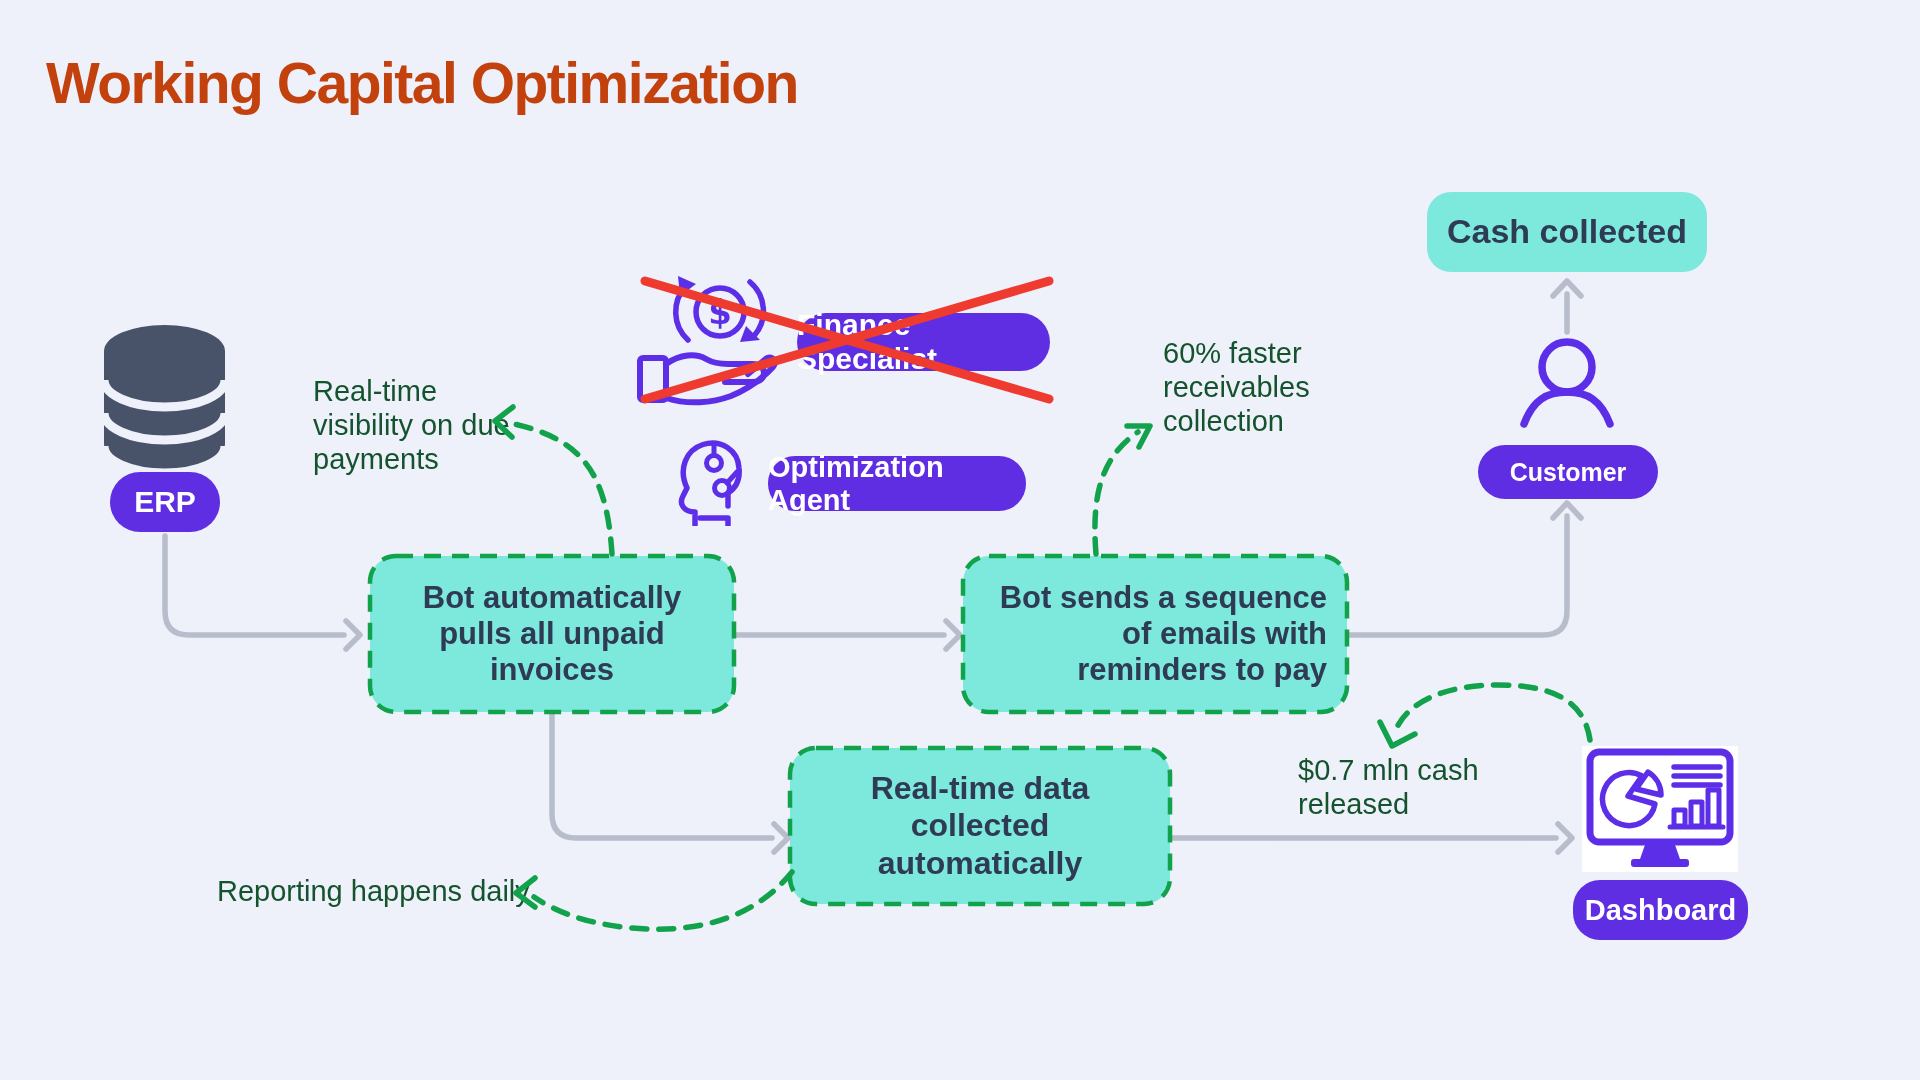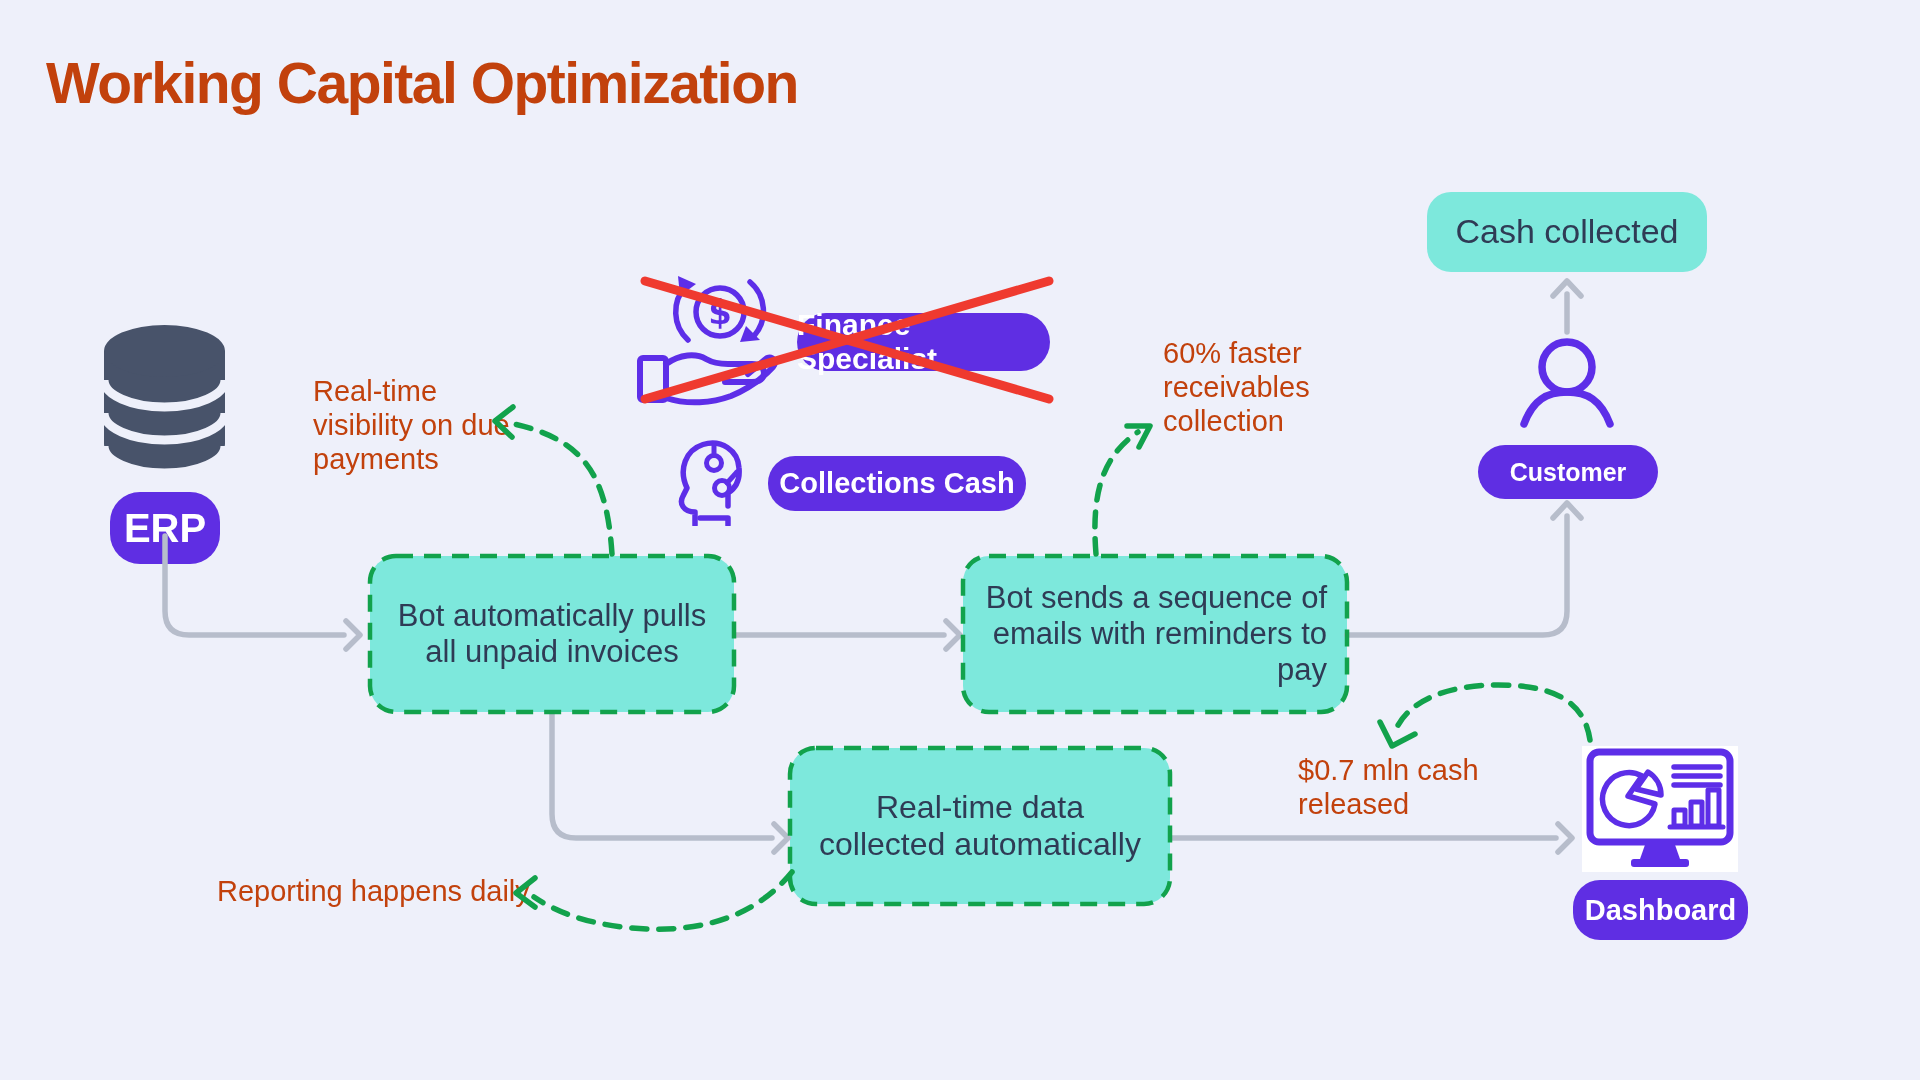--- a/index.html
+++ b/index.html
@@ -3,25 +3,25 @@
 <meta charset="utf-8">
 <style>
   html,body{margin:0;padding:0;background:#EEF0FA;}
   .stage{position:relative;width:1920px;height:1080px;background:#EEF0FA;overflow:hidden;
          font-family:"Liberation Sans",sans-serif;}
   .abs{position:absolute;}
   #title{left:46px;top:50px;font-size:57px;font-weight:800;letter-spacing:-1.5px;color:#c2410c;z-index:1;}
   .pill{display:flex;align-items:center;justify-content:center;background:#5F2EE3;color:#FFFFFF;
         font-weight:700;z-index:1;}
   .tealbox{display:flex;align-items:center;justify-content:center;text-align:center;
-           background:#7DE8DC;color:#2F3B55;font-weight:400;z-index:1;line-height:1.17;}
-  .ann{color:#c2410c;font-weight:500;font-size:29px;line-height:1.18;z-index:1;}
+           background:#7DE8DC;color:#2F3B55;font-weight:700;z-index:1;line-height:1.17;}
+  .ann{color:#14532d;font-weight:500;font-size:29px;line-height:1.18;z-index:1;}
   #connector-layer{left:0;top:0;width:1920px;height:1080px;z-index:5;pointer-events:none;}
   .iconwrap{z-index:1;}
-  #erp-pill{left:110px;top:492px;width:110px;height:72px;border-radius:30px;font-size:40px;}
+  #erp-pill{left:110px;top:472px;width:110px;height:60px;border-radius:30px;font-size:30px;}
   #finance-pill{left:797px;top:313px;width:253px;height:58px;border-radius:29px;font-size:30px;}
   #collections-pill{left:768px;top:456px;width:258px;height:55px;border-radius:27px;font-size:29px;}
   #customer-pill{left:1478px;top:445px;width:180px;height:54px;border-radius:27px;font-size:25px;}
   #dashboard-pill{left:1573px;top:880px;width:175px;height:60px;border-radius:27px;font-size:29px;}
   #box1{left:370px;top:556px;width:364px;height:156px;border-radius:26px;font-size:31px;padding:0 20px;box-sizing:border-box;}
   #box2{left:963px;top:556px;width:384px;height:156px;border-radius:26px;font-size:31px;padding:0 20px;box-sizing:border-box;text-align:right;}
   #box3{left:790px;top:748px;width:380px;height:156px;border-radius:26px;font-size:32px;padding:0 20px;box-sizing:border-box;}
   #cash-box{left:1427px;top:192px;width:280px;height:80px;border-radius:24px;font-size:34px;}
   #ann-realtime{left:313px;top:374px;width:200px;}
   #ann-faster{left:1163px;top:336px;width:190px;}
@@ -78,21 +78,21 @@
         <path d="M 25 87 L 25 74 C 13 74 9 65 13 58 L 17 50 C 8 31 16 12 33 6.5 C 51 1 68 12 69 30 C 70 41 66 50 58 55 L 58 68"></path>
         <path d="M 30 80 L 58 80 L 58 87"></path>
         <circle cx="44" cy="25" r="7.5" stroke-width="5"></circle>
         <path d="M 44 17.5 L 44 7" stroke-width="5"></path>
         <circle cx="52" cy="50" r="7.5" stroke-width="5"></circle>
         <path d="M 57 45 L 67 34" stroke-width="5"></path>
       </g>
     </svg>
   </div>
   <div class="abs pill" id="collections-pill">
-    <span>Collections Cash</span>
+    <span>Optimization Agent</span>
   </div>
 
   <div class="abs tealbox" id="box1">
     <span>Bot automatically pulls all unpaid invoices</span>
   </div>
   <div class="abs tealbox" id="box2">
     <span>Bot sends a sequence of emails with reminders to pay</span>
   </div>
   <div class="abs tealbox" id="box3">
     <span>Real-time data collected automatically</span>

